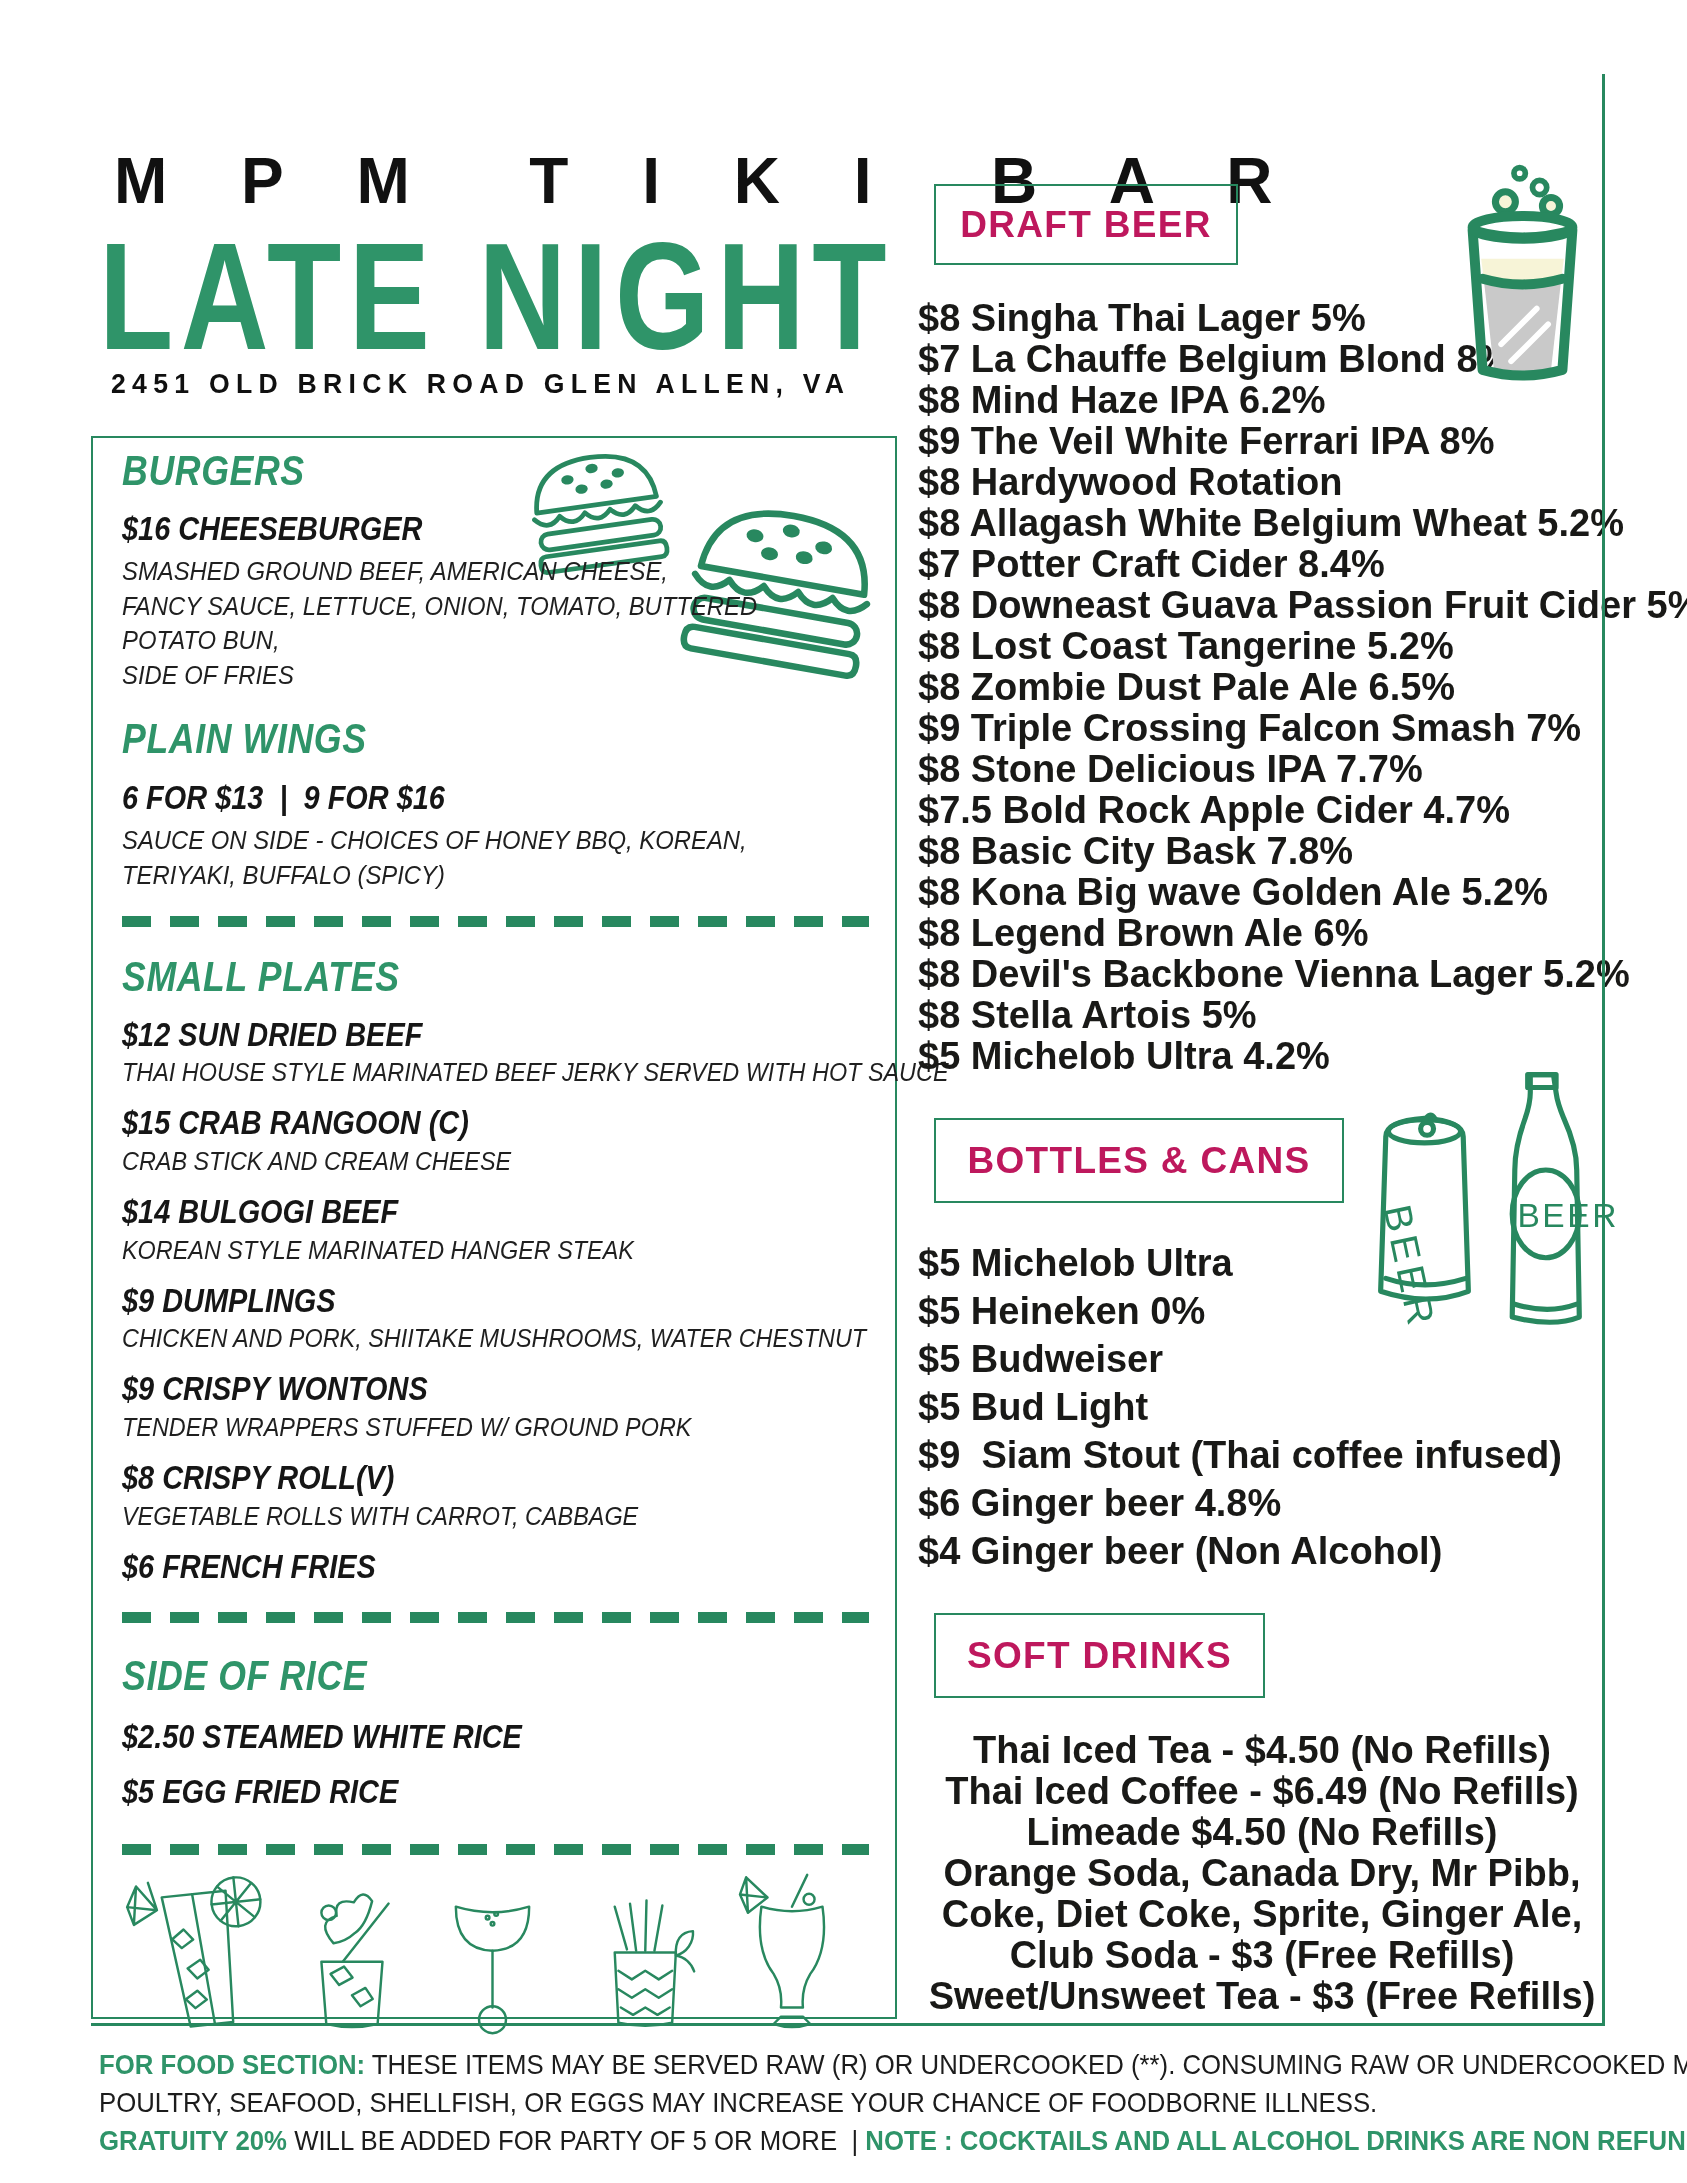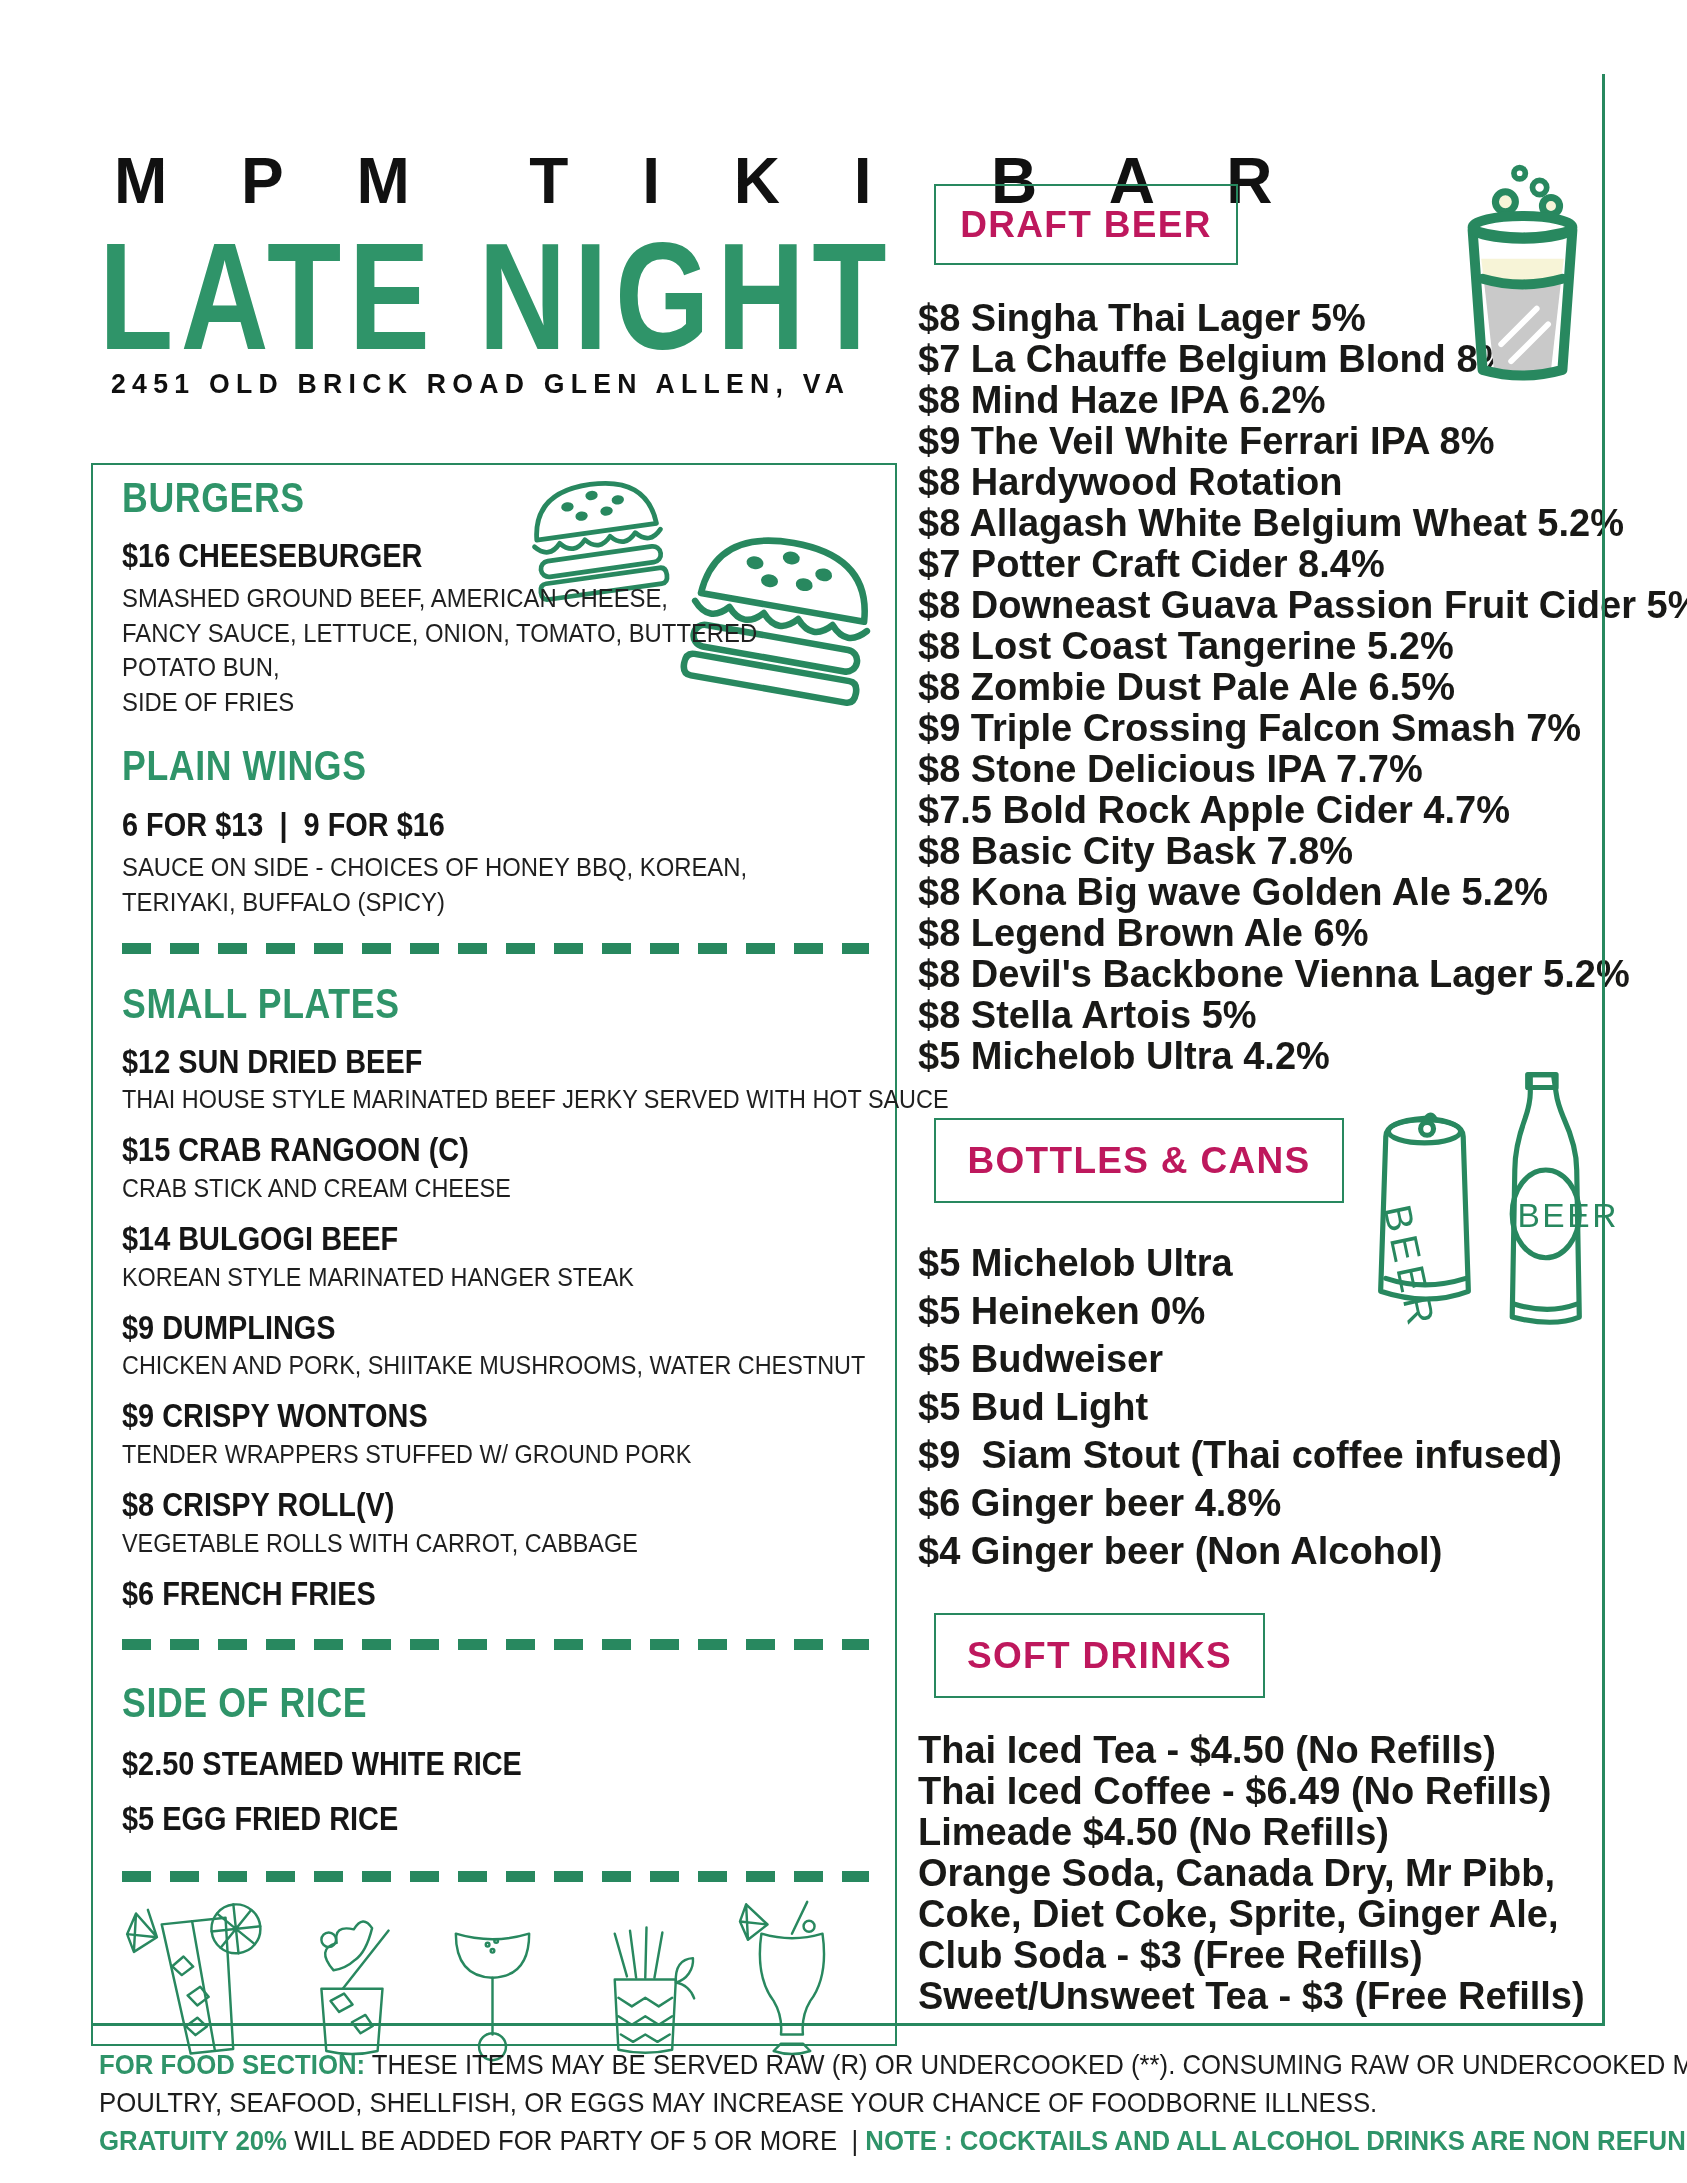--- a/index.html
+++ b/index.html
@@ -15,22 +15,22 @@
 
   
   .brand{position:absolute;left:114px;top:144px;font-size:64px;font-weight:bold;color:#111;
          letter-spacing:28px;white-space:pre;}
   .late{position:absolute;left:99px;top:220px;font-size:152px;font-weight:bold;color:var(--green-bright);
         letter-spacing:9.3px;white-space:pre;transform:scaleX(.8);transform-origin:left top;line-height:1;}
   .address{position:absolute;left:111px;top:368px;font-size:28px;font-weight:bold;color:#101010;
            letter-spacing:6.6px;white-space:pre;transform:scaleX(.95);transform-origin:left top;}
 
   
-  .left-box{position:absolute;left:91px;top:463px;width:806px;height:1583px;
-            border:2.6px solid var(--green);box-sizing:border-box;padding:0 26.5px 0 29px;}
+  .left-box{position:absolute;left:91px;top:436px;width:806px;height:1583px;
+            border:2.6px solid var(--green);box-sizing:border-box;padding:0 26.5px 0 29px;font-style:italic;}
   .sec-head{font-size:42px;font-weight:bold;color:var(--green-bright);letter-spacing:0.7px;
             transform:scaleX(.85);transform-origin:left center;line-height:1.15;}
   .item-title{font-size:34px;font-weight:bold;color:var(--ink);transform:scaleX(.85);
               transform-origin:left center;line-height:1.15;white-space:pre;}
   .item-desc{font-size:26px;color:#1f1f1f;transform:scaleX(.9);transform-origin:left center;
              line-height:1.3;white-space:pre;}
   .desc-block div{font-size:26.5px;color:#1f1f1f;transform:scaleX(.9);transform-origin:left center;
                   line-height:1.3;white-space:pre;}
   .divider{height:10.6px;background:repeating-linear-gradient(90deg,var(--green) 0 29px,transparent 29px 48px);}
   .mt14{margin-top:9.3px}.mt20{margin-top:13.2px}.mt22{margin-top:14.6px}.mt24{margin-top:16px}
@@ -47,21 +47,21 @@
   .hdr-box{border:2px solid var(--green);box-sizing:border-box;display:flex;align-items:center;
            justify-content:center;margin-left:16px;}
   .hdr-box span{font-size:37px;font-weight:bold;color:#be185d;letter-spacing:1.3px;}
   .draft-box{width:304px;height:81px;}
   .bottles-box{width:410px;height:85px;margin-top:41px;}
   .soft-box{width:331px;height:85px;margin-top:38px;}
   .rlist{margin-top:33px;}
   .rlist div{font-size:38px;font-weight:bold;color:#191917;line-height:41px;white-space:pre;}
   .rlist.bottles{margin-top:36px;}
   .rlist.bottles div{line-height:48px;}
-  .rlist.soft{margin-top:32px;}
+  .rlist.soft{margin-top:32px;text-align:center;}
   .rlist.soft div{line-height:41px;}
 
   .beer-glass{position:absolute;left:1437px;top:157px;width:171px;height:232px;}
   .can-bottle{position:absolute;left:1360px;top:1059px;width:258px;height:284px;}
 
   .vline{position:absolute;left:1602px;top:74px;width:2.6px;height:1952px;background:var(--green);}
   .bline{position:absolute;left:91px;top:2023px;width:1514px;height:2.6px;background:var(--green);}
 
   
   .footer{position:absolute;left:99px;top:2046px;width:1561px;}

